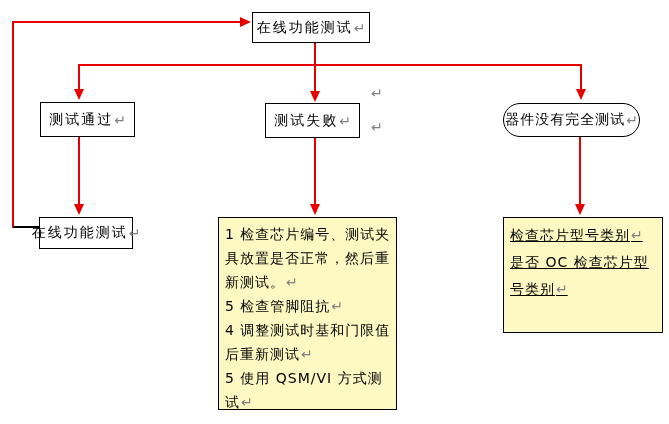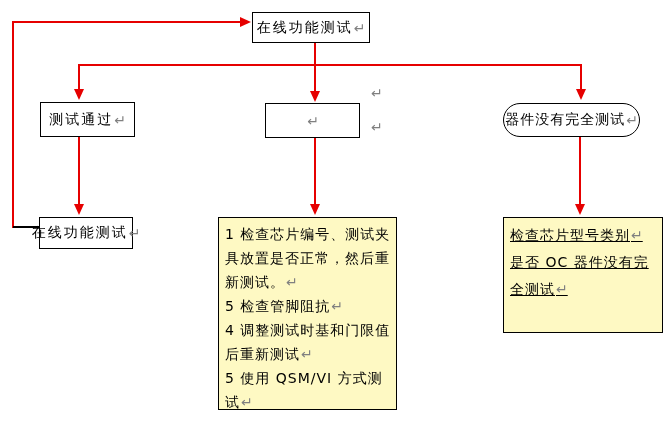--- a/index.html
+++ b/index.html
@@ -90,20 +90,21 @@
     <span>在线功能测试</span>
       <span class="pmark">↵</span>
   </div>
 
   <div class="node" style="left:40px; top:102px; width:95px; height:35px;">
     <span>测试通过</span>
       <span class="pmark">↵</span>
   </div>
 
   <div class="node" style="left:265px; top:103px; width:95px; height:35px;">
+    <span>测试失败</span>
       <span class="pmark">↵</span>
   </div>
 
   <div class="node tight" style="left:503px; top:103px; width:137px; height:34px;border-radius:17px;">
     <span>器件没有完全测试</span>
       <span class="pmark">↵</span>
   </div>
 
   <div class="node" style="left:39px; top:217px; width:94px; height:32px;">
     <span>在线功能测试</span>
@@ -119,17 +120,17 @@
 
       <div class="litem"><span>4 调整测试时基和门限值后重新测试</span><span class="pmark">↵</span></div>
 
       <div class="litem"><span>5 使用 QSM/VI 方式测试</span><span class="pmark">↵</span></div>
     </div>
 
   <div class="listnode lh27" style="left:503px; top:217px; width:160px; height:116px;text-decoration:underline;">
 
       <div class="litem"><span>检查芯片型号类别</span><span class="pmark">↵</span></div>
 
-      <div class="litem"><span>是否 OC 器件没有完全测试</span><span class="pmark">↵</span></div>
+      <div class="litem"><span>是否 OC 检查芯片型号类别</span><span class="pmark">↵</span></div>
 
     </div>
 
 </div>
 
 </body></html>

